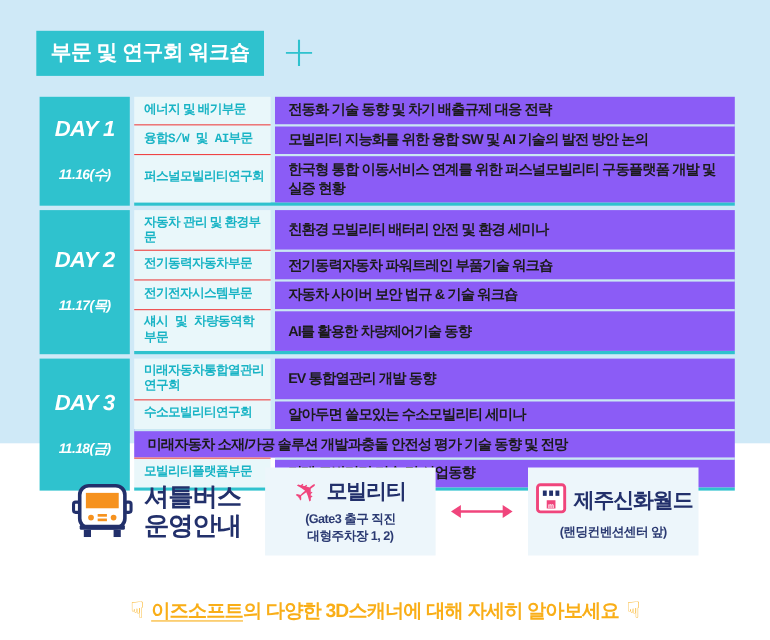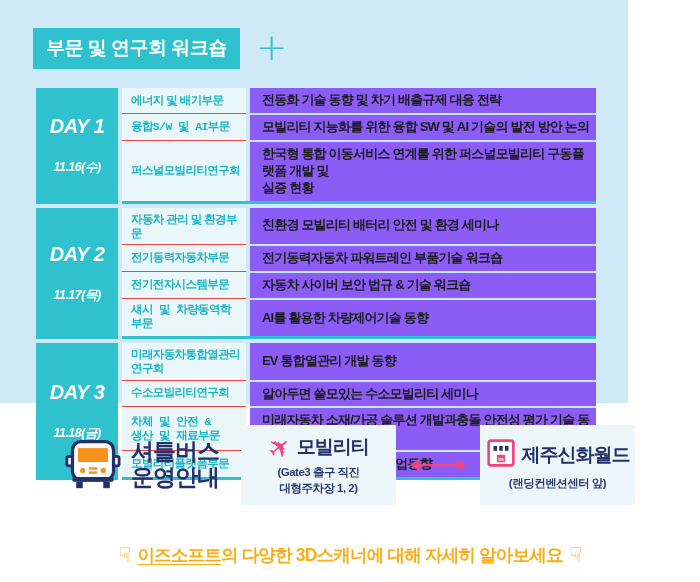--- a/index.html
+++ b/index.html
@@ -1,20 +1,20 @@
 <!DOCTYPE html>
 <html><head>
 <meta charset="utf-8">
 <style>
   * { margin:0; padding:0; box-sizing:border-box; }
   html,body { width:700px; height:582px; }
   body { font-family:"Liberation Sans","DejaVu Sans",sans-serif; background:#ffffff; overflow:hidden; }
 
   
-  .top-section { width:628px; height:403px; background:#cfe9f7; padding-top:28px; }
+  .top-section { width:700px; height:403px; background:#cfe9f7; padding-top:28px; }
 
   .title-row { margin-left:33px; display:flex; align-items:center; }
   .title-badge { background:#2fc2ce; color:#ffffff; font-size:19px; font-weight:800;
                  letter-spacing:-0.5px; padding:7px 13px 8px; }
   .plus-icon { color:#2fc2ce; font-size:38px; font-weight:100; line-height:0;
                margin-left:16px; font-family:"DejaVu Sans",sans-serif; transform:translateY(-2px); }
 
   
   .table { margin:19px 32px 0 36px; }
   .group { display:flex; column-gap:4px; }
@@ -131,22 +131,20 @@
 연구회</div>
     <div class="cell-right">EV 통합열관리 개발 동향</div>
   </div>
 
   <div class="row">
     <div class="cell-mid">수소모빌리티연구회</div>
     <div class="cell-right">알아두면 쓸모있는 수소모빌리티 세미나</div>
   </div>
 
   <div class="row">
-    <div class="cell-mid">차체 및 안전 &amp;
-생산 및 재료부문</div>
     <div class="cell-right">미래자동차 소재/가공 솔루션 개발과충돌 안전성 평가 기술 동향 및 전망</div>
   </div>
 
   <div class="row">
     <div class="cell-mid">모빌리티플랫폼부문</div>
     <div class="cell-right">미래 모빌리티 기술 및 산업동향</div>
   </div>
 </div>
   </div>
 </div>

